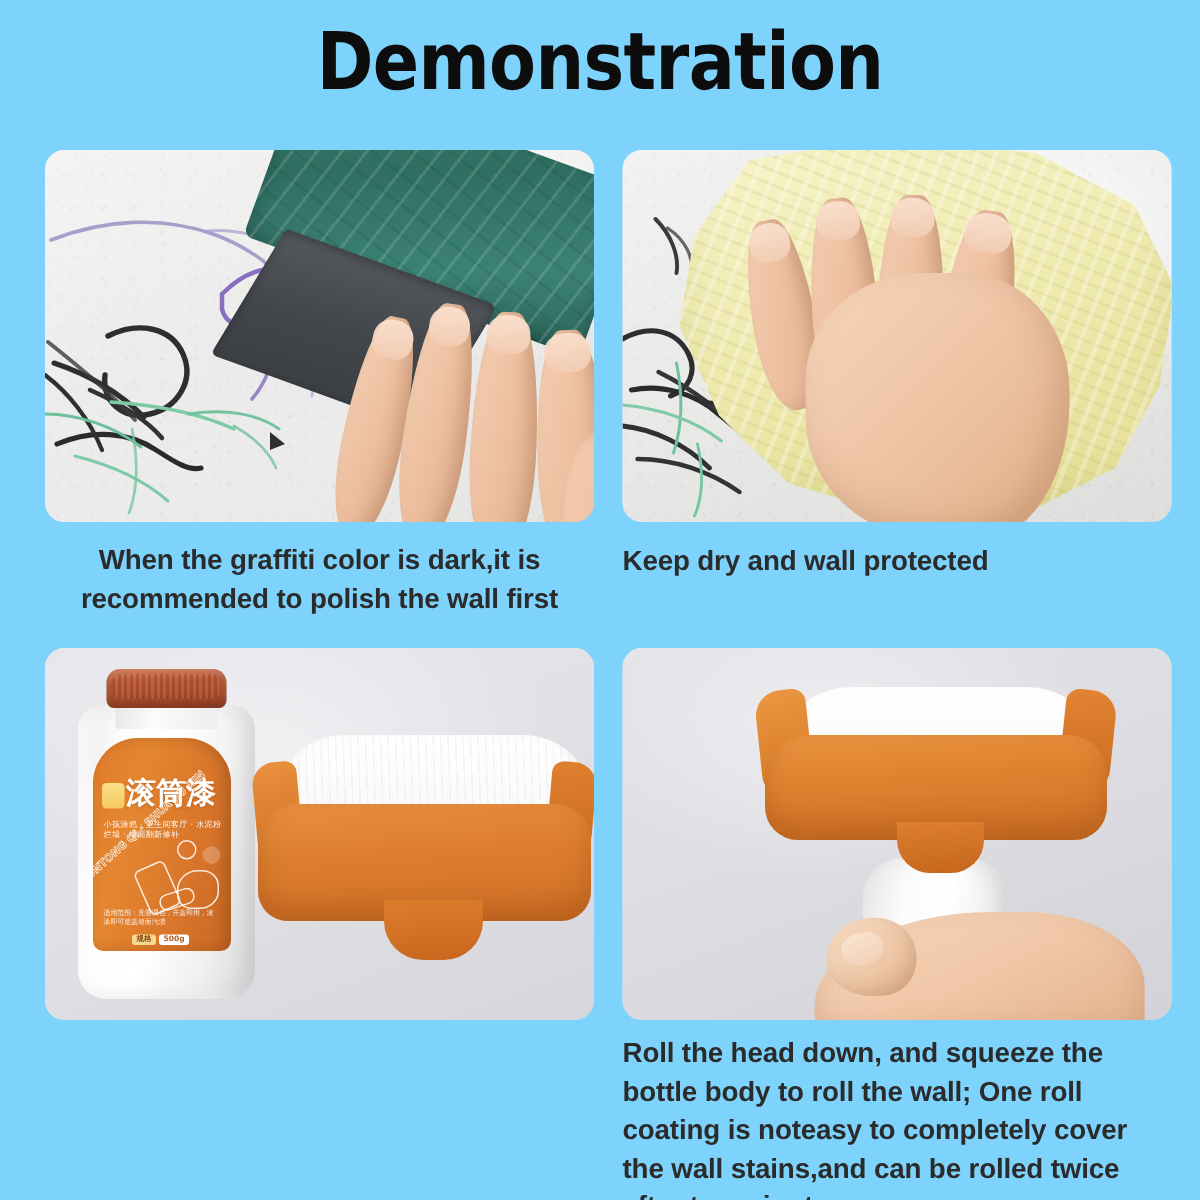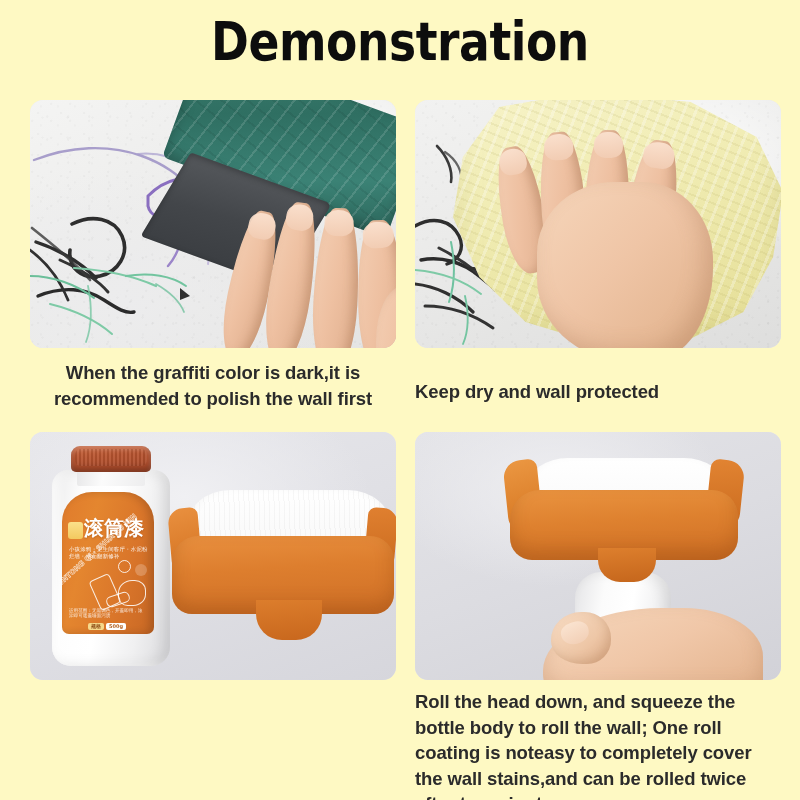--- a/index.html
+++ b/index.html
@@ -13,21 +13,21 @@
     height: 800px;
     overflow: hidden;
     font-family: "Liberation Sans", sans-serif;
     position: relative;
   }
 
   .page {
     position: relative;
     width: 800px;
     height: 800px;
-    background: #fef9c3;
+    background: #7dd3fc;
   }
 
   
   .title {
     position: absolute;
     top: 14px;
     left: 0;
     width: 800px;
     text-align: center;
     font-family: "DejaVu Sans", sans-serif;
@@ -62,21 +62,21 @@
     font-family: "Liberation Sans", sans-serif;
     font-weight: bold;
     font-size: 18.5px;
     line-height: 1.38;
     color: #2b2b2b;
     letter-spacing: -0.1px;
   }
   .caption.center { text-align: center; }
   .caption.left   { text-align: left; }
 
-  #cell-2 .caption { margin-top: 31px; }
+  #cell-2 .caption { margin-top: 13px; }
   #cell-4 .caption { margin-top: 9px; }
 
   
   .wall-bg {
     position: absolute; inset: 0;
     background:
       radial-gradient(ellipse 70% 60% at 78% 18%, #ffffff 0%, rgba(255,255,255,0) 60%),
       radial-gradient(ellipse 90% 80% at 25% 80%, #ececed 0%, rgba(236,236,237,0) 65%),
       linear-gradient(150deg, #f4f4f3 0%, #ececeb 45%, #e4e4e3 100%);
   }

